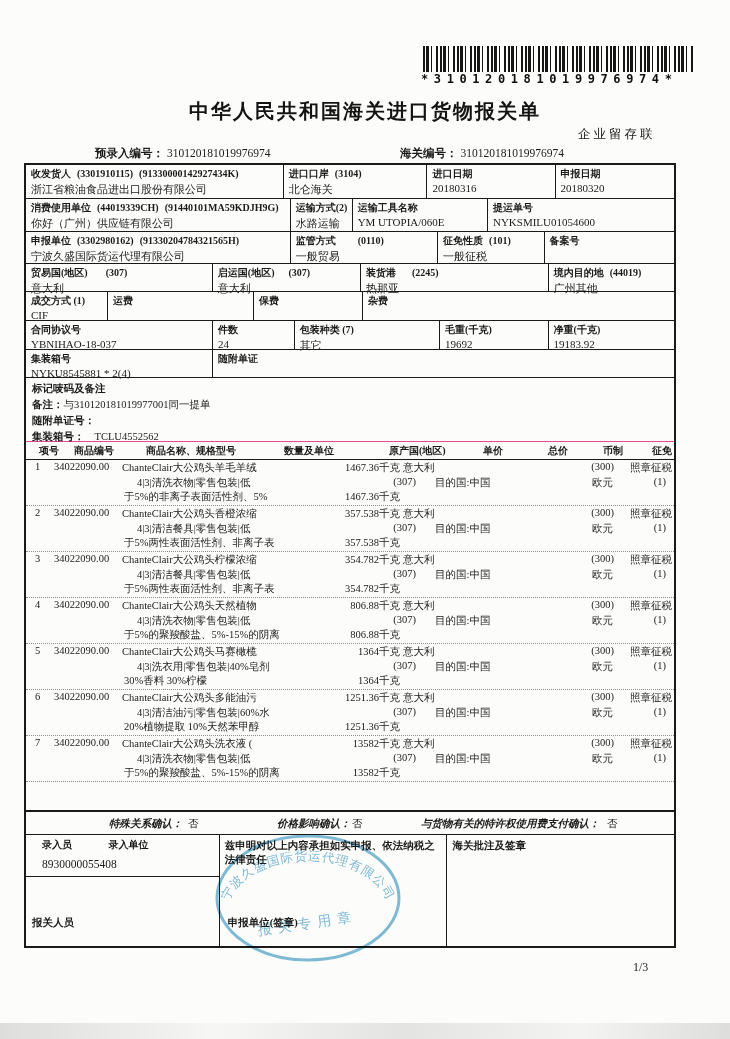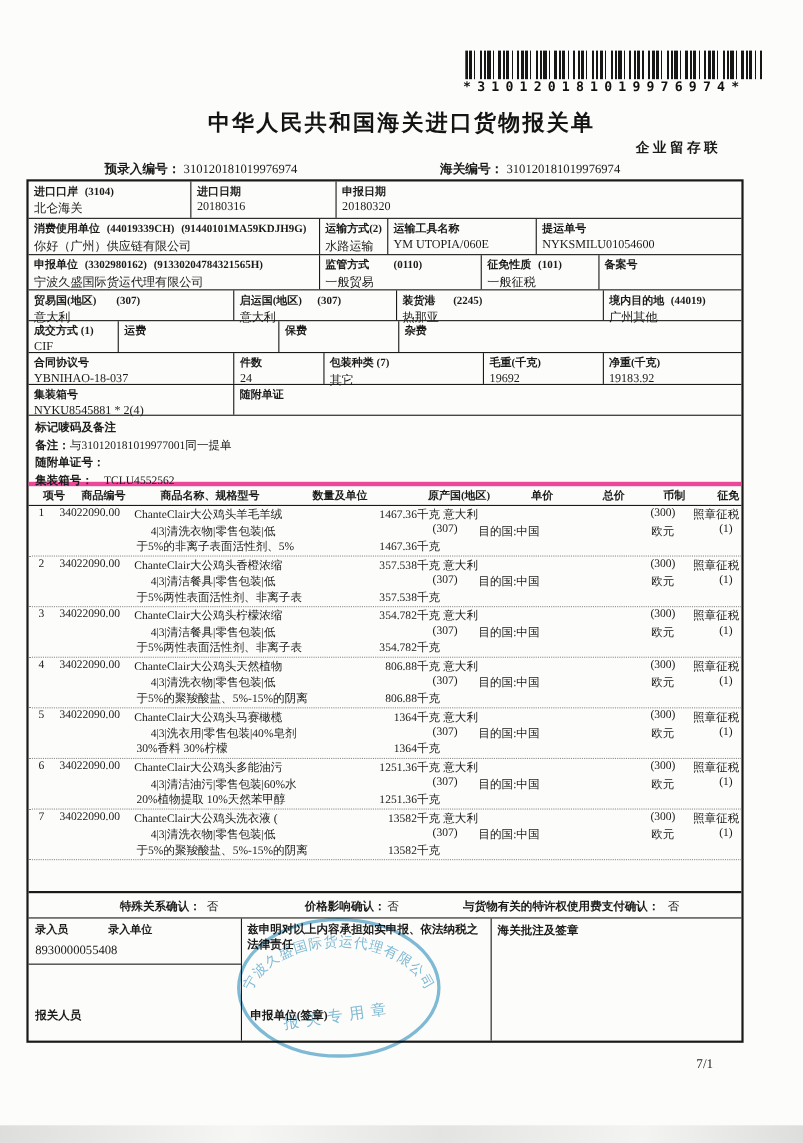--- a/index.html
+++ b/index.html
@@ -6,34 +6,34 @@
   #page{position:relative;width:730px;height:1039px;margin:0 auto;background:#fcfcfa;
         font-family:"Liberation Serif","DejaVu Serif",serif;color:#1b1b1b;overflow:hidden;}
   .abs{position:absolute;white-space:nowrap;}
   
   #barcode{left:423px;top:46px;width:272px;height:26px;
     background:repeating-linear-gradient(90deg,#161616 0 2px,transparent 2px 3px,#161616 3px 6px,
       transparent 6px 8px,#161616 8px 9px,transparent 9px 13px,#161616 13px 15px,transparent 15px 17px);}
   #barcode-text{left:421px;top:72px;width:276px;font-family:"DejaVu Sans Mono",monospace;
     font-size:12px;font-weight:bold;letter-spacing:5.6px;color:#111;}
   #doc-title{left:0;top:98px;width:730px;text-align:center;font-size:20px;font-weight:bold;letter-spacing:2px;color:#141414;}
-  #copy-type{left:578px;top:126px;font-size:12.5px;font-weight:bold;letter-spacing:3px;}
+  #copy-type{left:578px;top:126px;font-size:12.5px;font-weight:normal;letter-spacing:3px;}
   .numline{top:146px;font-size:11.5px;}
   .numline .nl-label{font-weight:bold;}
   
   #form{position:absolute;left:24px;top:163px;width:652px;height:785px;
         border:2px solid #1a1a1a;box-sizing:border-box;background:transparent;}
   .frow{display:flex;box-sizing:border-box;border-bottom:1px solid #1a1a1a;}
   .fcell{box-sizing:border-box;border-right:1px solid #1a1a1a;padding:2px 5px 0 5px;overflow:visible;}
   .fcell.last{border-right:none;}
   .fl{font-size:10px;font-weight:bold;white-space:nowrap;}
   .fl .code{font-weight:bold;margin-left:6px;}
   .fv{font-size:11px;margin-top:1px;white-space:nowrap;}
   
-  #remarks{box-sizing:border-box;border-bottom:4px solid #ec4899;padding:2px 6px;height:64px;}
+  #remarks{box-sizing:border-box;border-bottom:1px solid #ec4899;padding:2px 6px;height:64px;}
   #remarks .rline{font-size:10.5px;margin-top:2px;white-space:nowrap;}
   #remarks .rlab{font-weight:bold;}
   
   #items-header{position:relative;height:18px;border-bottom:1px solid #1a1a1a;box-sizing:border-box;}
   #items-header span{position:absolute;top:2px;font-size:10px;font-weight:bold;white-space:nowrap;}
   #items-body{position:relative;}
   .item-row{position:relative;height:46px;border-bottom:1px dotted #8d8d8d;box-sizing:border-box;}
   .item-row span{position:absolute;font-size:10.5px;white-space:nowrap;}
   .l1{top:1px;} .l2{top:16px;} .l3{top:30px;text-align:center;}
   .c-seq{left:9px;}  .c-code{left:28px;}
@@ -43,24 +43,24 @@
   .c-orgc{left:210px;width:180px;text-align:right;}
   .c-dest{left:409px;}
   .c-curc{left:498px;width:90px;text-align:right;}
   .c-cur{left:566px;}
   .c-levy{left:604px;}
   .c-levyc{left:600px;width:40px;text-align:right;}
   #items-filler{height:28px;}
   
   #confirm-row{position:relative;height:25px;border-top:2px solid #1a1a1a;border-bottom:1px solid #1a1a1a;box-sizing:border-box;}
   #confirm-row span{position:absolute;top:5px;font-size:10.5px;white-space:nowrap;}
-  #confirm-row .cl{font-weight:bold;}
+  #confirm-row .cl{font-weight:bold;font-style:italic;}
   
   #footer-row{height:111px;border-bottom:none;}
-  #entry-box{box-sizing:border-box;border-bottom:1px solid #1a1a1a;height:42px;padding:3px 6px;}
+  #entry-box{box-sizing:border-box;border-bottom:1px solid #1a1a1a;height:42px;padding:3px 16px;}
   #entry-box .fl span{margin-right:34px;}
   #entry-number{font-size:11.5px;margin-top:6px;}
   #declarant-label{position:absolute;left:6px;bottom:16px;font-size:10.5px;font-weight:bold;}
   #statement{font-size:10.5px;font-weight:bold;white-space:normal;width:214px;line-height:14px;padding-top:2px;}
   #declare-sign{position:absolute;left:8px;bottom:16px;font-size:10.5px;font-weight:bold;}
   #customs-note{font-size:10.5px;font-weight:bold;padding-top:2px;}
   
   #stamp{position:absolute;left:208px;top:832px;opacity:.78;mix-blend-mode:multiply;pointer-events:none;}
   
   #page-number{left:633px;top:960px;font-size:12px;}
@@ -83,20 +83,24 @@
     <span>310120181019976974</span>
   </div>
   <div class="abs numline" style="left:400px;">
     <span class="nl-label">海关编号：</span>
     <span>310120181019976974</span>
   </div>
 
   <div id="form">
 
     <div class="frow" style="height:34px">
+      <div class="fcell" style="width:266px">
+        <div class="fl"><span>收发货人</span><span class="code">(3301910115)</span><span class="code">(91330000142927434K)</span></div>
+        <div class="fv">浙江省粮油食品进出口股份有限公司</div>
+      </div>
       <div class="fcell" style="width:148px">
         <div class="fl"><span>进口口岸</span><span class="code">(3104)</span></div>
         <div class="fv">北仑海关</div>
       </div>
       <div class="fcell" style="width:132px">
         <div class="fl">进口日期</div>
         <div class="fv">20180316</div>
       </div>
       <div class="fcell last" style="width:122px">
         <div class="fl">申报日期</div>
@@ -395,15 +399,15 @@
 
   <svg id="stamp" width="200" height="136" viewBox="0 0 200 136">
     <ellipse cx="100" cy="66" rx="91" ry="62" fill="none" stroke="#5ca9cf" stroke-width="3"></ellipse>
     <path id="stamp-arc" d="M 20 94 A 82 54 0 1 1 180 94" fill="none"></path>
     <text font-size="12.5" fill="#5ca9cf" letter-spacing="1" text-anchor="middle" font-family="'DejaVu Sans',sans-serif">
       <textPath href="#stamp-arc" xlink:href="#stamp-arc" startOffset="50%">宁波久盛国际货运代理有限公司</textPath>
     </text>
     <text x="100" y="96" text-anchor="middle" font-size="14" letter-spacing="6" fill="#5ca9cf" font-family="'DejaVu Sans',sans-serif" transform="rotate(-8 100 96)">报关专用章</text>
   </svg>
 
-  <div id="page-number" class="abs">7/1</div>
+  <div id="page-number" class="abs">1/3</div>
   <div id="smudge"></div>
 </div>
 
 </body></html>

